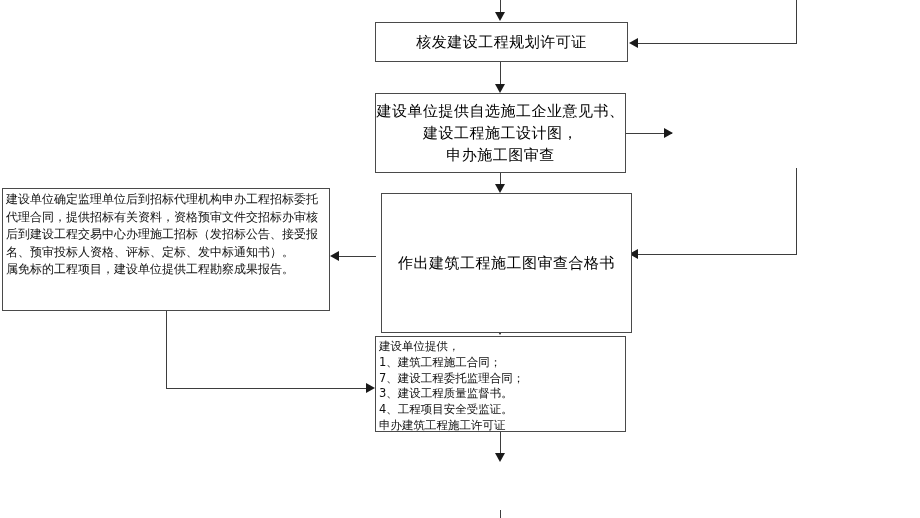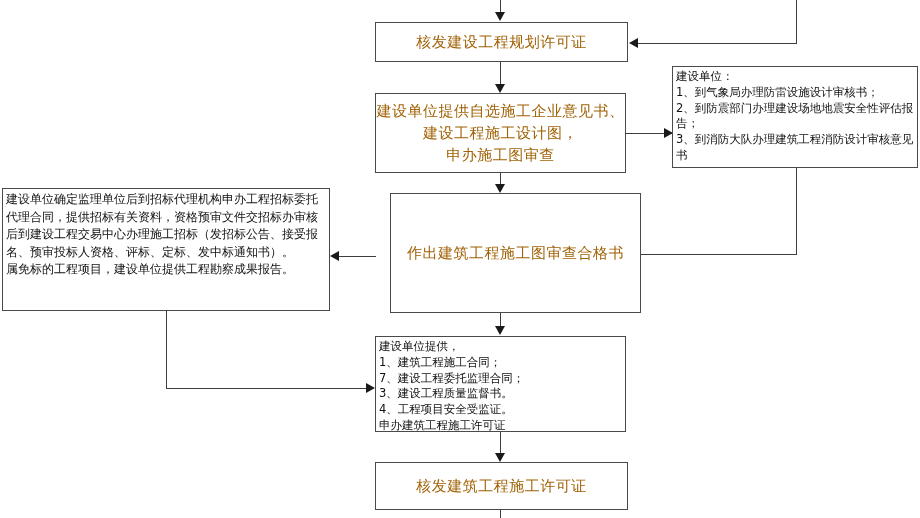--- a/index.html
+++ b/index.html
@@ -30,21 +30,21 @@
   .node.process {
     display: flex;
     align-items: center;
     justify-content: center;
     text-align: center;
   }
   .node.process .label {
     font-family: "DejaVu Serif", serif;
     font-size: 15px;
     line-height: 22px;
-    color: #a16207;
+    color: #000000;
     letter-spacing: 0.5px;
     white-space: pre-line;
   }
   
   .node.note {
     display: block;
     padding: 2px 2px 2px 3px;
   }
   .node.note .label {
     display: block;
@@ -133,42 +133,33 @@
   <div class="node process" style="left:375px; top:22px; width:253px; height:40px;">
     <span class="label">核发建设工程规划许可证</span>
   </div>
 
   <div class="node process" style="left:375px; top:93px; width:251px; height:80px;">
     <span class="label">建设单位提供自选施工企业意见书、
 建设工程施工设计图，
 申办施工图审查</span>
   </div>
 
-  <div class="node note" style="left:672px; top:66px; width:246px; height:102px;">
-    <span class="label">建设单位：
-1、到气象局办理防雷设施设计审核书；
-2、到防震部门办理建设场地地震安全性评估报告；
-3、到消防大队办理建筑工程消防设计审核意见书</span>
-  </div>
 
   <div class="node note wide" style="left:2px; top:188px; width:328px; height:123px;">
     <span class="label">建设单位确定监理单位后到招标代理机构申办工程招标委托代理合同，提供招标有关资料，资格预审文件交招标办审核后到建设工程交易中心办理施工招标（发招标公告、接受报名、预审投标人资格、评标、定标、发中标通知书）。
 属免标的工程项目，建设单位提供工程勘察成果报告。</span>
   </div>
 
-  <div class="node process" style="left:390px; top:193px; width:251px; height:120px;">
+  <div class="node process" style="left:381px; top:193px; width:251px; height:140px;">
     <span class="label">作出建筑工程施工图审查合格书</span>
   </div>
 
   <div class="node note" style="left:375px; top:336px; width:251px; height:96px;">
     <span class="label">建设单位提供，
 1、建筑工程施工合同；
 7、建设工程委托监理合同；
 3、建设工程质量监督书。
 4、工程项目安全受监证。
 申办建筑工程施工许可证</span>
   </div>
 
-  <div class="node process" style="left:375px; top:462px; width:253px; height:48px;">
-    <span class="label">核发建筑工程施工许可证</span>
-  </div>
 
 </div>
 
 </body></html>

